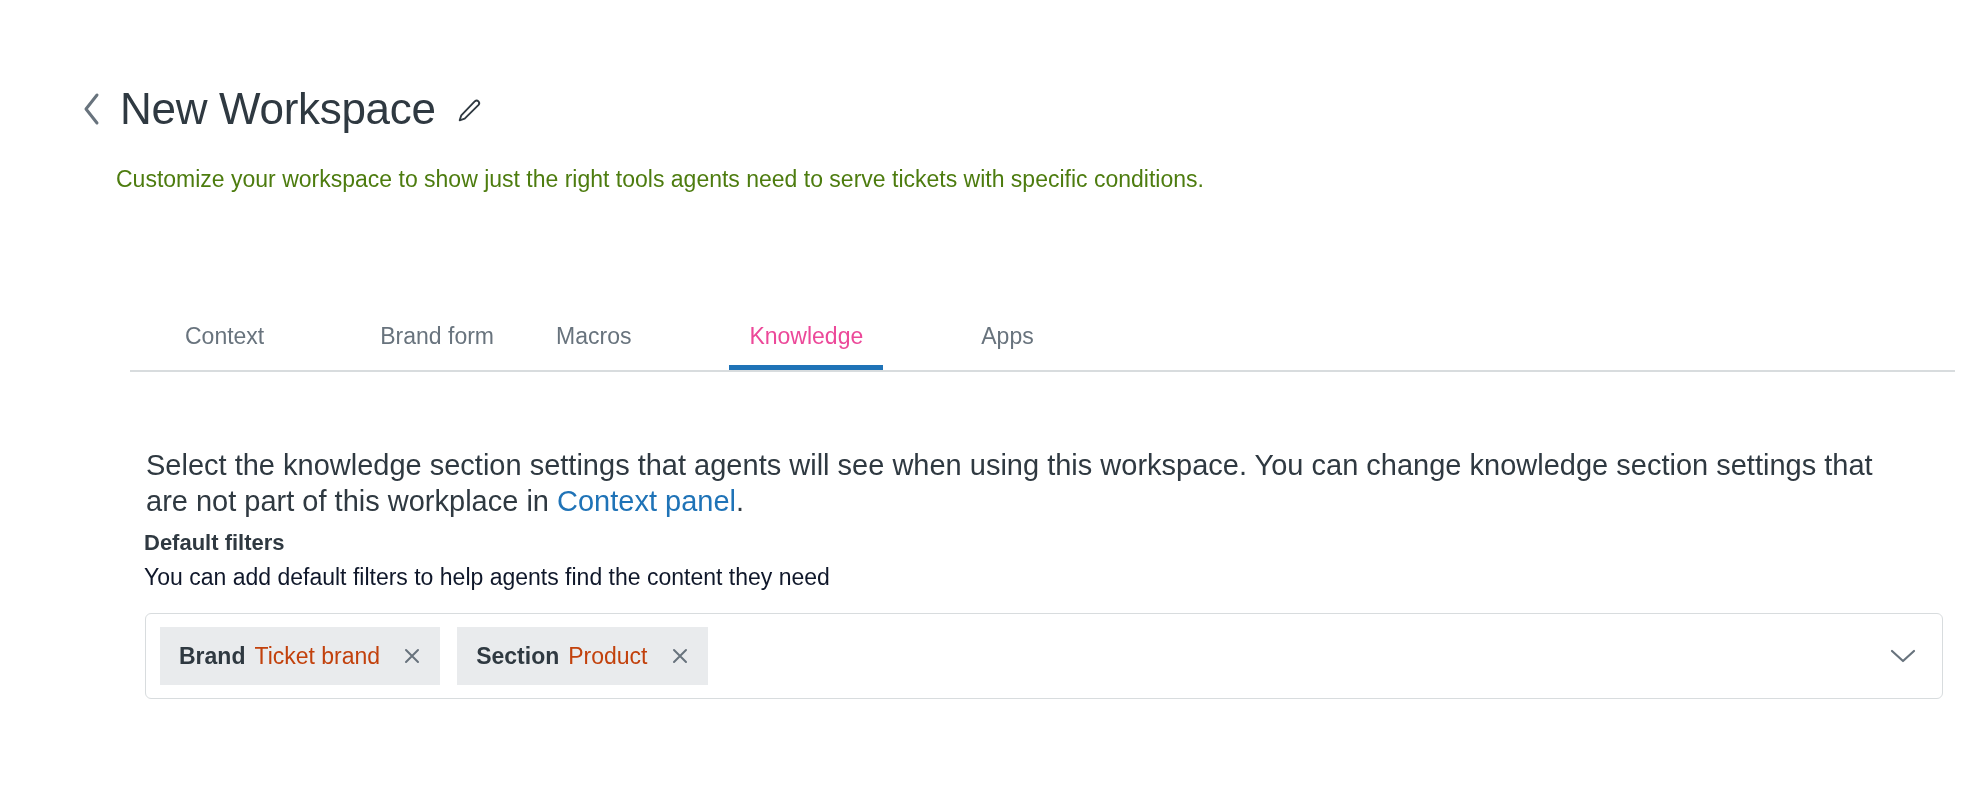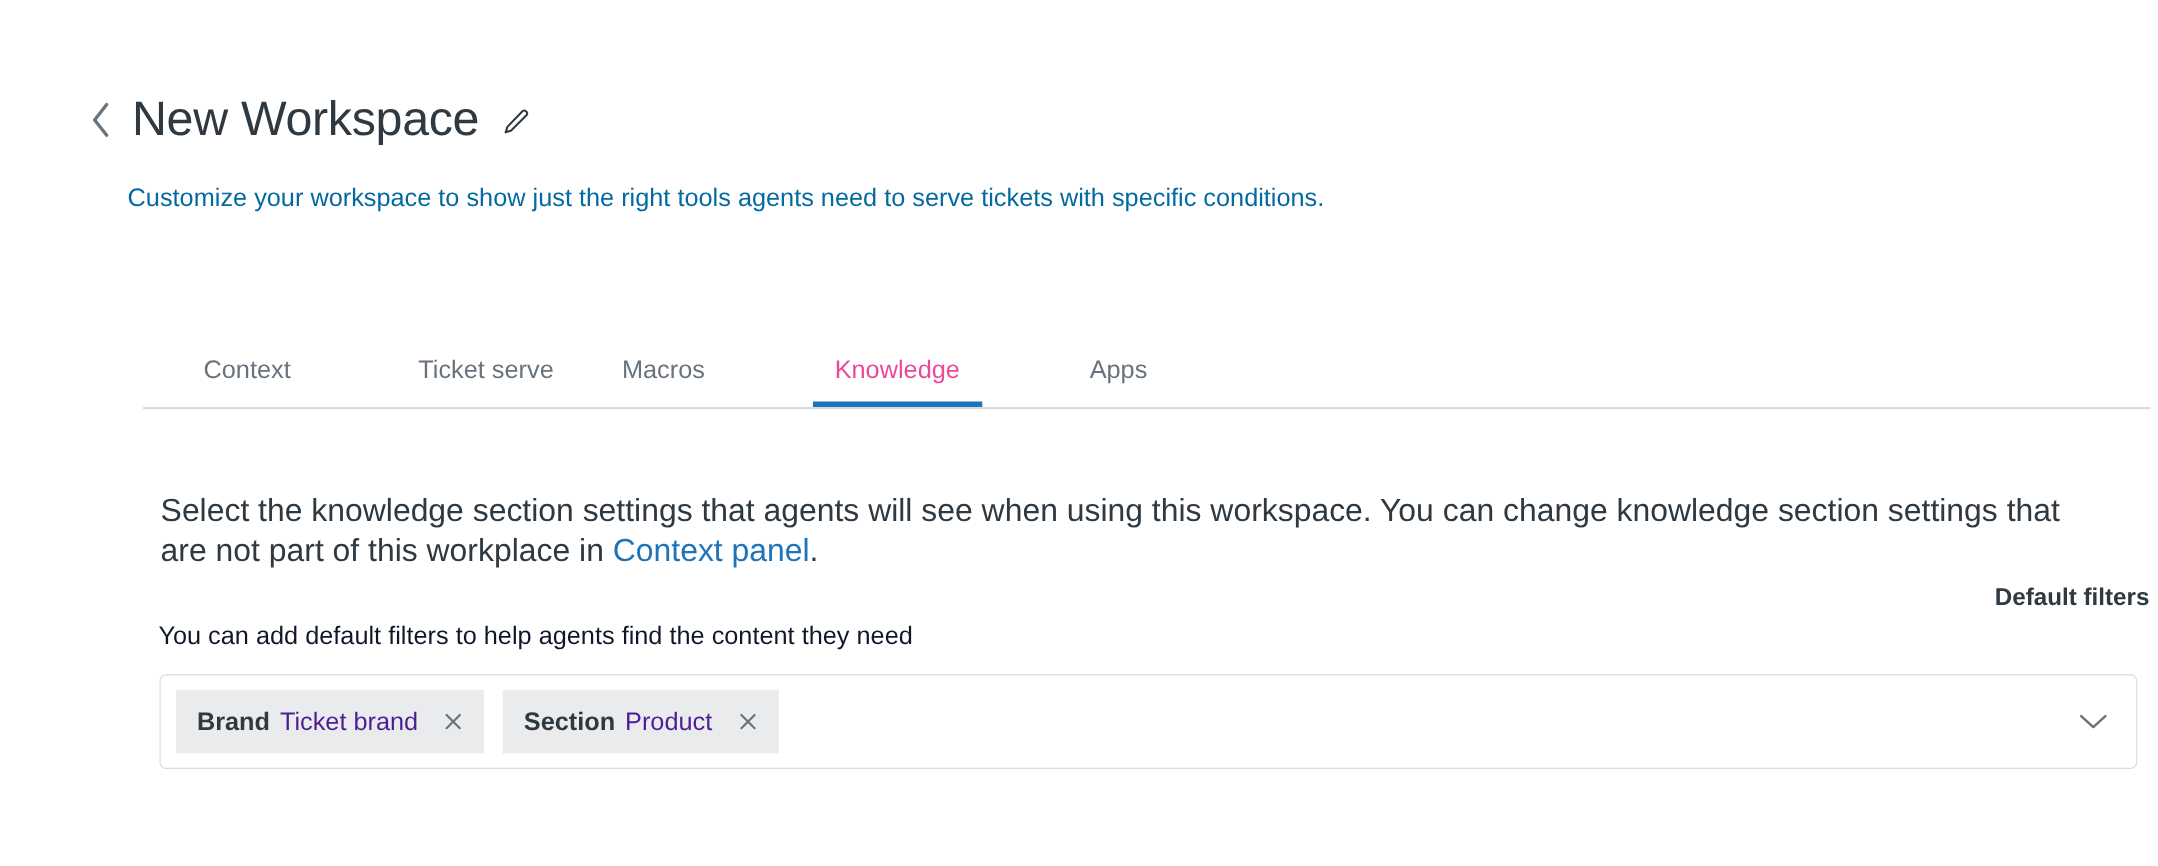--- a/index.html
+++ b/index.html
@@ -66,21 +66,21 @@
     justify-content: center;
   }
   .edit-pencil svg { display: block; }
 
   .subtitle {
     position: absolute;
     left: 35px;
     top: 86px;
     font-size: 23px;
     line-height: 30px;
-    color: #0369a1;
+    color: #4d7c0f;
     white-space: nowrap;
   }
 
   
   .tabs-wrap {
     position: absolute;
     left: 130px;
     top: 305px;
     width: 1825px;
   }
@@ -140,21 +140,20 @@
     position: absolute;
     left: 144px;
     top: 528px;
     width: 1810px;
   }
   .filters-title {
     font-size: 22px;
     font-weight: bold;
     line-height: 30px;
     color: #2f3941;
-    text-align: right;
   }
   .filters-desc {
     font-size: 23px;
     line-height: 32px;
     color: #0f172a;
     margin-top: 3px;
   }
 
   
   .multiselect {
@@ -189,21 +188,21 @@
     font-size: 23px;
     color: #2f3941;
     white-space: nowrap;
   }
   .chip-key {
     font-weight: bold;
     margin-right: 9px;
   }
   .chip-val {
     font-weight: 400;
-    color: #4c1d95;
+    color: #c2410c;
   }
   .chip-remove {
     margin-left: 20px;
     width: 24px;
     height: 24px;
     display: flex;
     align-items: center;
     justify-content: center;
     cursor: pointer;
     flex: none;
@@ -240,21 +239,21 @@
           <path d="M17.1 3.6a2.2 2.2 0 0 1 3.1 3.1L8.3 18.6 4 20l1.4-4.3L17.1 3.6z" stroke="#2f3941" stroke-width="1.6" stroke-linejoin="round"></path>
         </svg>
       </span>
     </div>
     <div class="subtitle">Customize your workspace to show just the right tools agents need to serve tickets with specific conditions.</div>
   </div>
 
   <div class="tabs-wrap">
     <div class="tabs">
       <button class="tab" style="margin-left:55px;">Context</button>
-      <button class="tab" style="margin-left:116px;">Ticket serve</button>
+      <button class="tab" style="margin-left:116px;">Brand form</button>
       <button class="tab" style="margin-left:62px;">Macros</button>
       <button class="tab active" style="margin-left:118px;">Knowledge</button>
       <button class="tab" style="margin-left:118px;">Apps</button>
     </div>
     <div class="tabs-divider"></div>
   </div>
 
   <p class="body-copy"><span>Select the knowledge section settings that agents will see when using this workspace. You can change knowledge section settings that are not part of this workplace in </span><a class="link" href="#">Context panel</a><span>.</span></p>
 
   <div class="filters-section">

